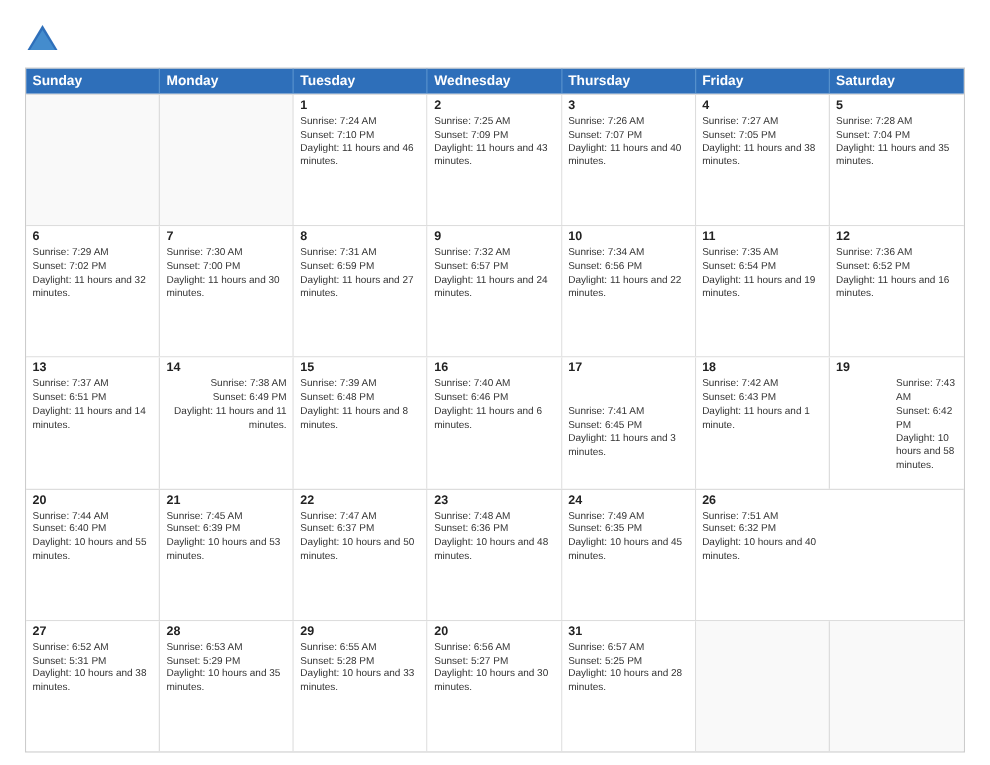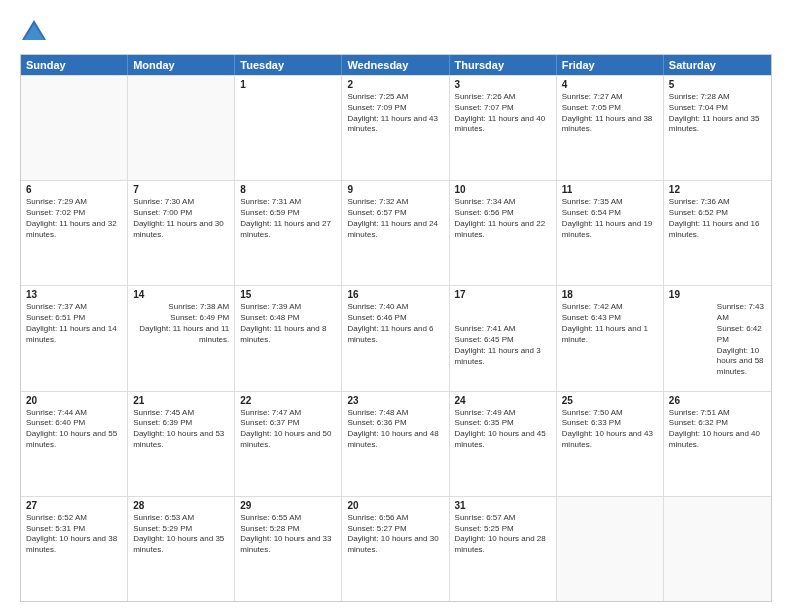--- a/index.html
+++ b/index.html
@@ -135,20 +135,23 @@
         <div class="cal-header-cell">Thursday</div>
         <div class="cal-header-cell">Friday</div>
         <div class="cal-header-cell">Saturday</div>
       </div>
     <div class="cal-body">
     <div class="cal-week">
           <div class="cal-cell empty"></div>
           <div class="cal-cell empty"></div>
           <div class="cal-cell">
             <div class="day-num">1</div>
+            <div class="cell-text" style="white-space: pre-line;">Sunrise: 7:24 AM
+Sunset: 7:10 PM
+Daylight: 11 hours and 46 minutes.</div>
           </div>
           <div class="cal-cell">
             <div class="day-num">2</div>
             <div class="cell-text" style="white-space: pre-line;">Sunrise: 7:25 AM
 Sunset: 7:09 PM
 Daylight: 11 hours and 43 minutes.</div>
           </div>
           <div class="cal-cell">
             <div class="day-num">3</div>
             <div class="cell-text" style="white-space: pre-line;">Sunrise: 7:26 AM
@@ -279,26 +282,20 @@
             <div class="day-num">23</div>
             <div class="cell-text" style="white-space: pre-line;">Sunrise: 7:48 AM
 Sunset: 6:36 PM
 Daylight: 10 hours and 48 minutes.</div>
           </div>
           <div class="cal-cell">
             <div class="day-num">24</div>
             <div class="cell-text" style="white-space: pre-line;">Sunrise: 7:49 AM
 Sunset: 6:35 PM
 Daylight: 10 hours and 45 minutes.</div>
-          </div>
-          <div class="cal-cell">
-            <div class="day-num">25</div>
-            <div class="cell-text" style="white-space: pre-line;">Sunrise: 7:50 AM
-Sunset: 6:33 PM
-Daylight: 10 hours and 43 minutes.</div>
           </div>
           <div class="cal-cell">
             <div class="day-num">26</div>
             <div class="cell-text" style="white-space: pre-line;">Sunrise: 7:51 AM
 Sunset: 6:32 PM
 Daylight: 10 hours and 40 minutes.</div>
           </div>
         </div>
         <div class="cal-week">
           <div class="cal-cell">

